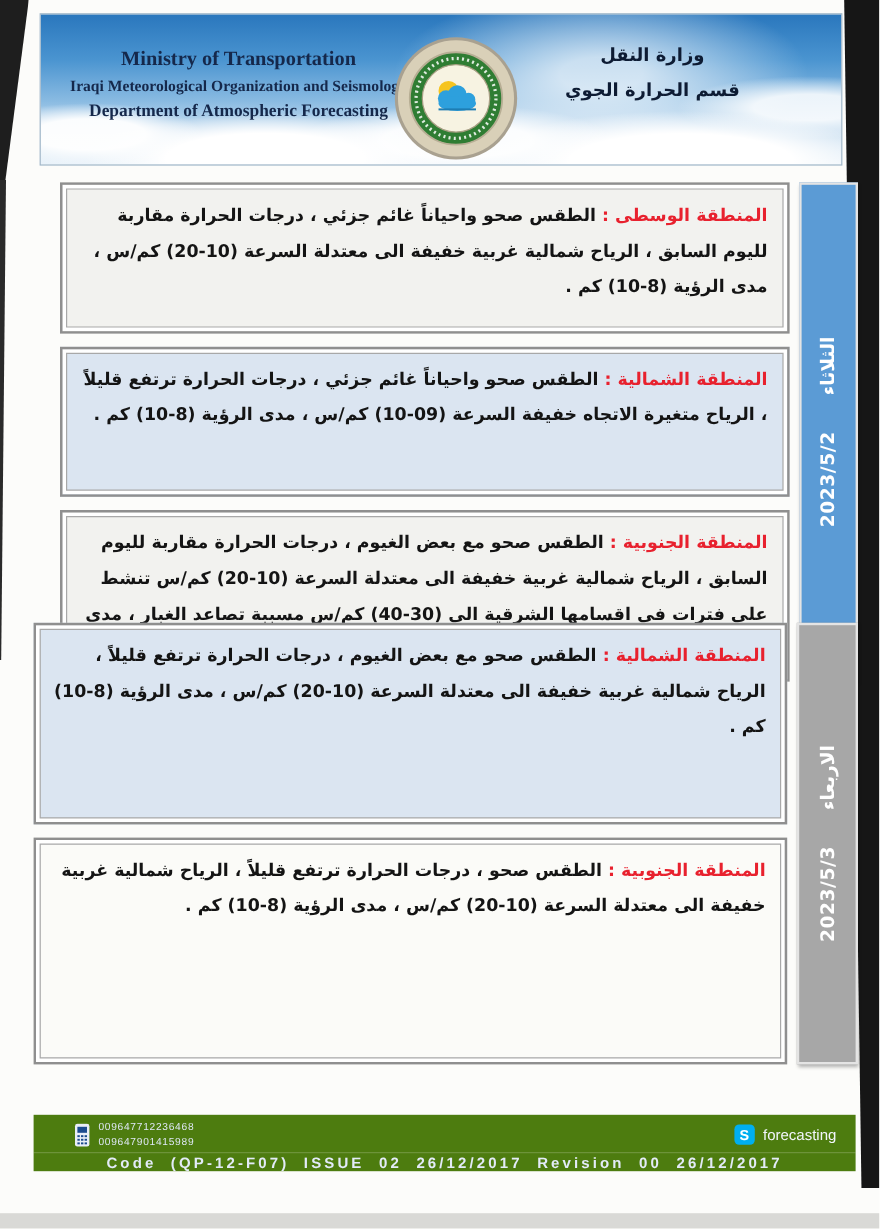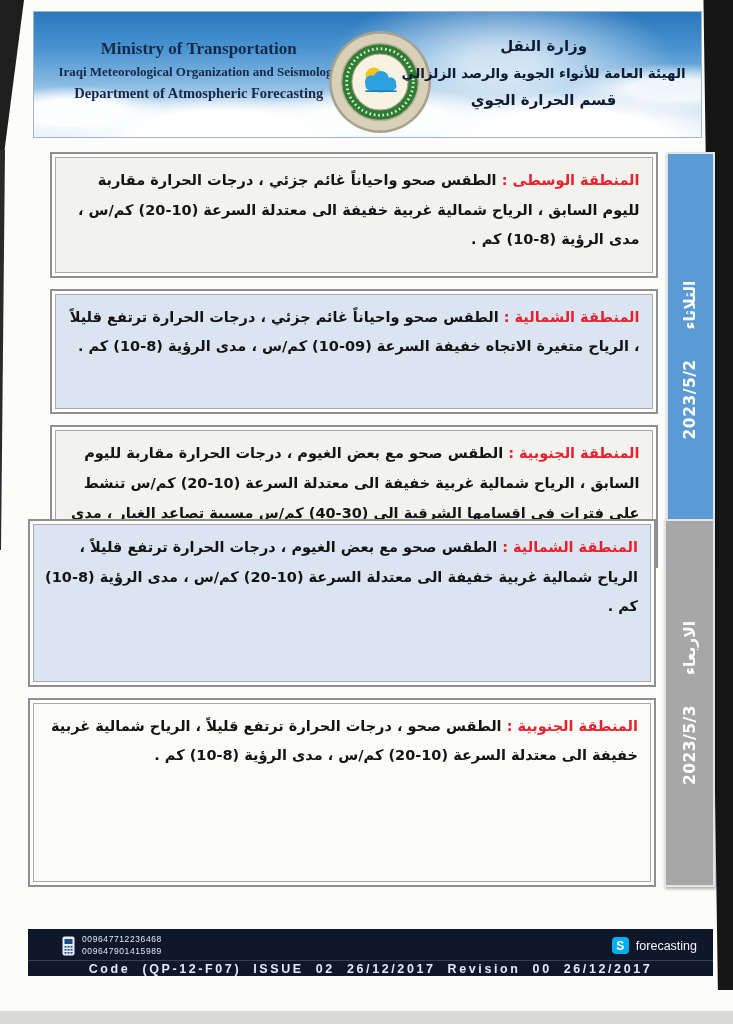--- a/index.html
+++ b/index.html
@@ -141,21 +141,21 @@
     color: #ffffff;
     font-weight: bold;
     font-size: 15.5px;
     letter-spacing: .5px;
   }
 
   
   .footer {
     position: absolute; left: 28px; top: 929px;
     width: 685px; height: 47px;
-    background: #0f172a;
+    background: #4d7c0f;
     display: flex;
     flex-direction: column;
     color: #eef3fb;
   }
   .contacts-row {
     flex: 1;
     display: flex;
     align-items: center;
     justify-content: space-between;
     padding: 2px 16px 0 34px;
@@ -225,21 +225,20 @@
       <circle cx="44" cy="44" r="8" fill="#f6c41f"></circle>
       <circle cx="42" cy="50" r="6.5" fill="#2da0dd"></circle>
       <circle cx="51" cy="47" r="7.5" fill="#2da0dd"></circle>
       <circle cx="60" cy="51" r="5.5" fill="#2da0dd"></circle>
       <ellipse cx="51" cy="54" rx="15" ry="6" fill="#2da0dd"></ellipse>
       <rect x="36" y="58" width="30" height="1.6" fill="#1d7db3"></rect>
     </svg>
 
     <div class="header-arabic">
       <div class="l1">وزارة النقل</div>
-      <div class="l2">الهيئة العامة للأنواء الجوية والرصد الزلزالي</div>
       <div class="l3">قسم الحرارة الجوي</div>
     </div>
   </div>
 
   <div class="group group-1">
     <div class="boxes">
       <div class="fbox bg-gray">
         <p class="forecast-text"><span class="region-label">المنطقة الوسطى :</span> <span>الطقس صحو واحياناً غائم جزئي ، درجات الحرارة مقاربة لليوم السابق ، الرياح شمالية غربية خفيفة الى معتدلة السرعة (10-20) كم/س ، مدى الرؤية (8-10) كم .</span></p>
       </div>
       <div class="fbox bg-blue">

